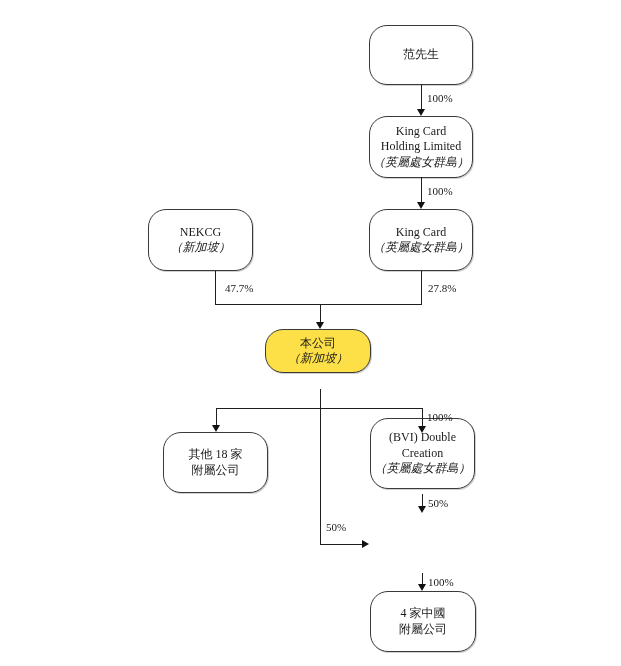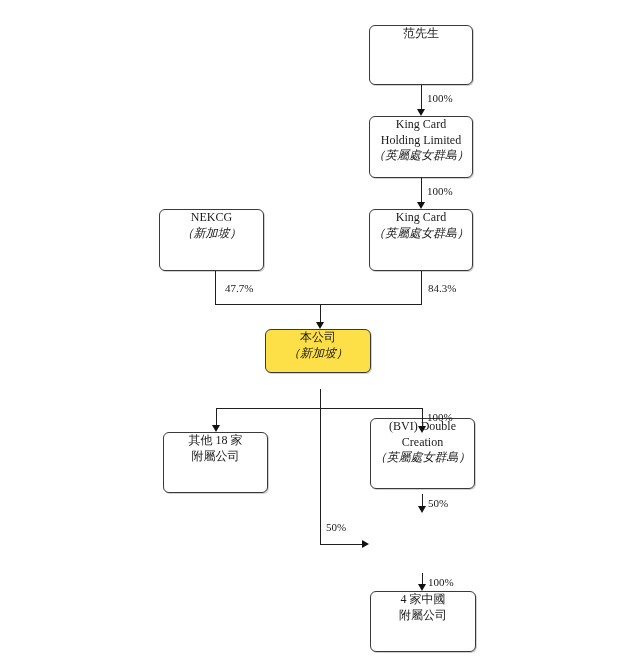--- a/index.html
+++ b/index.html
@@ -2,22 +2,22 @@
 <html><head>
 <meta charset="utf-8">
 <style>
   html,body{margin:0;padding:0;background:#ffffff;}
   #canvas{
     position:relative;width:621px;height:666px;background:#ffffff;overflow:hidden;
     font-family:"Liberation Serif","DejaVu Serif",serif;color:#1a1a1a;
   }
   .node{
     position:absolute;box-sizing:border-box;background:#ffffff;
-    border:1.5px solid #3a3a3a;border-radius:6px;
-    display:flex;flex-direction:column;justify-content:flex-start;align-items:center;
+    border:1.5px solid #3a3a3a;border-radius:18px;
+    display:flex;flex-direction:column;justify-content:center;align-items:center;
     text-align:center;box-shadow:1px 1px 0 rgba(150,150,150,.45);
   }
   .nl{font-size:12px;line-height:15.5px;white-space:nowrap;}
   .it{font-style:italic;}
   .vline{position:absolute;width:1.2px;background:#1f1f1f;}
   .hline{position:absolute;height:1.2px;background:#1f1f1f;}
   .arr-d{position:absolute;width:0;height:0;
     border-left:4.5px solid transparent;border-right:4.5px solid transparent;
     border-top:7px solid #111;}
   .arr-r{position:absolute;width:0;height:0;
@@ -33,21 +33,21 @@
   <div class="node" style="left:369px;top:25px;width:104px;height:60px">
     <div class="nl">范先生</div>
   </div>
 
   <div class="node" style="left:369px;top:116px;width:104px;height:62px">
     <div class="nl">King Card</div>
     <div class="nl">Holding Limited</div>
     <div class="nl it">（英屬處女群島）</div>
   </div>
 
-  <div class="node" style="left:159px;top:209px;width:105px;height:62px">
+  <div class="node" style="left:148px;top:209px;width:105px;height:62px">
     <div class="nl">NEKCG</div>
     <div class="nl it">（新加坡）</div>
   </div>
 
   <div class="node" style="left:369px;top:209px;width:104px;height:62px">
     <div class="nl">King Card</div>
     <div class="nl it">（英屬處女群島）</div>
   </div>
 
   <div class="node" style="left: 265px; top: 329px; width: 106px; height: 44px; border-width: 1.8px; background: #fde047;">
@@ -77,21 +77,21 @@
   <div class="pct" style="left:427px;top:91px">100%</div>
 
   <div class="vline" style="left:420.5px;top:177px;height:26px"></div>
   <div class="arr-d" style="left:416.5px;top:202px"></div>
   <div class="pct" style="left:427px;top:184px">100%</div>
 
   <div class="vline" style="left:214.5px;top:271px;height:33px"></div>
   <div class="vline" style="left:420.5px;top:271px;height:33px"></div>
   <div class="hline" style="left:214.5px;top:303.5px;width:207px"></div>
   <div class="pct" style="left:225px;top:281px">47.7%</div>
-  <div class="pct" style="left:428px;top:281px">84.3%</div>
+  <div class="pct" style="left:428px;top:281px">27.8%</div>
   <div class="vline" style="left:319.5px;top:303.5px;height:19px"></div>
   <div class="arr-d" style="left:315.5px;top:322px"></div>
 
   <div class="vline" style="left:319.5px;top:389px;height:156px"></div>
 
   <div class="hline" style="left:215.5px;top:407.5px;width:207px"></div>
   <div class="vline" style="left:215.5px;top:407.5px;height:18px"></div>
   <div class="arr-d" style="left:211.5px;top:425px"></div>
   <div class="vline" style="left:421.5px;top:407.5px;height:19px"></div>
   <div class="arr-d" style="left:417.5px;top:426px"></div>

